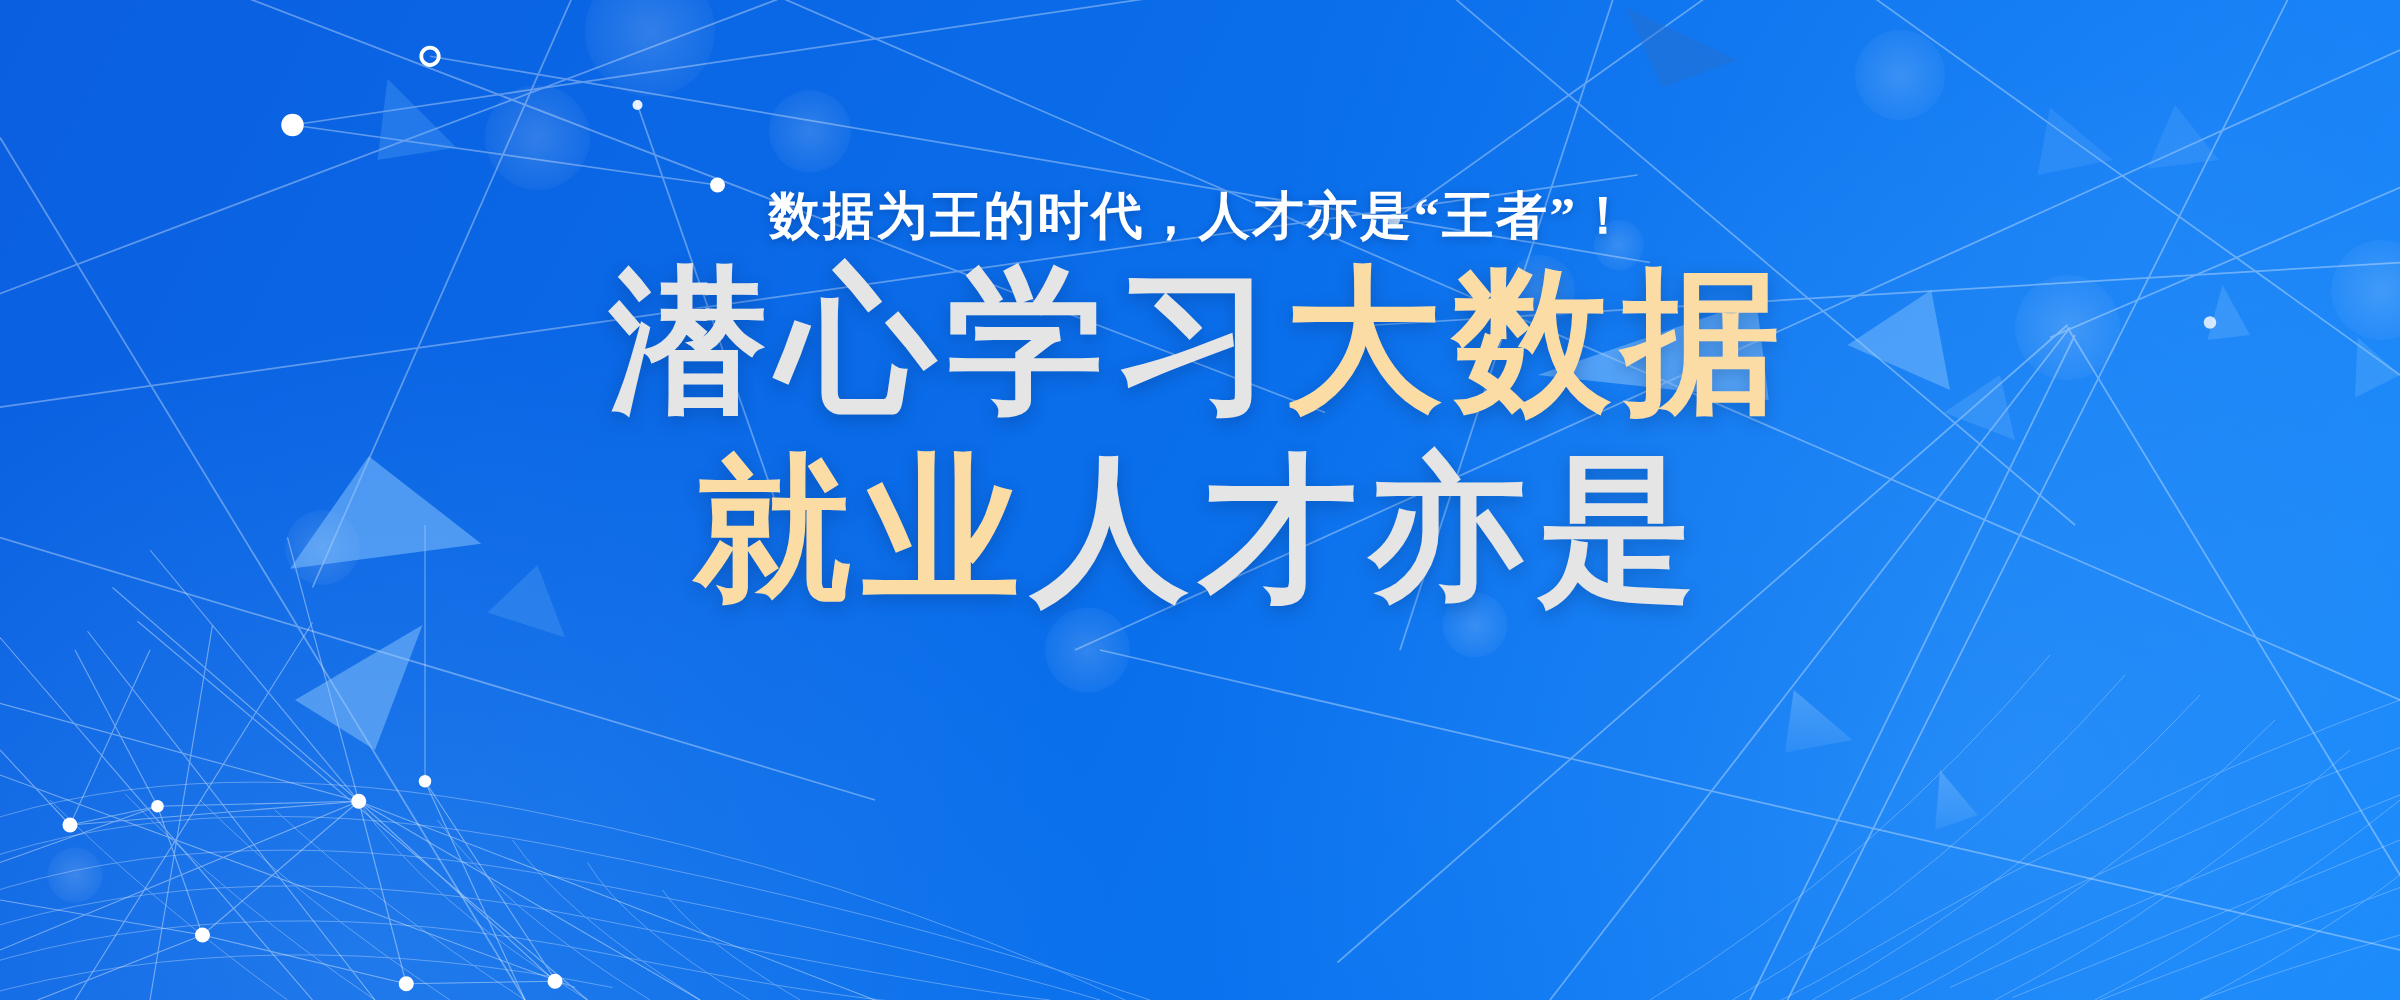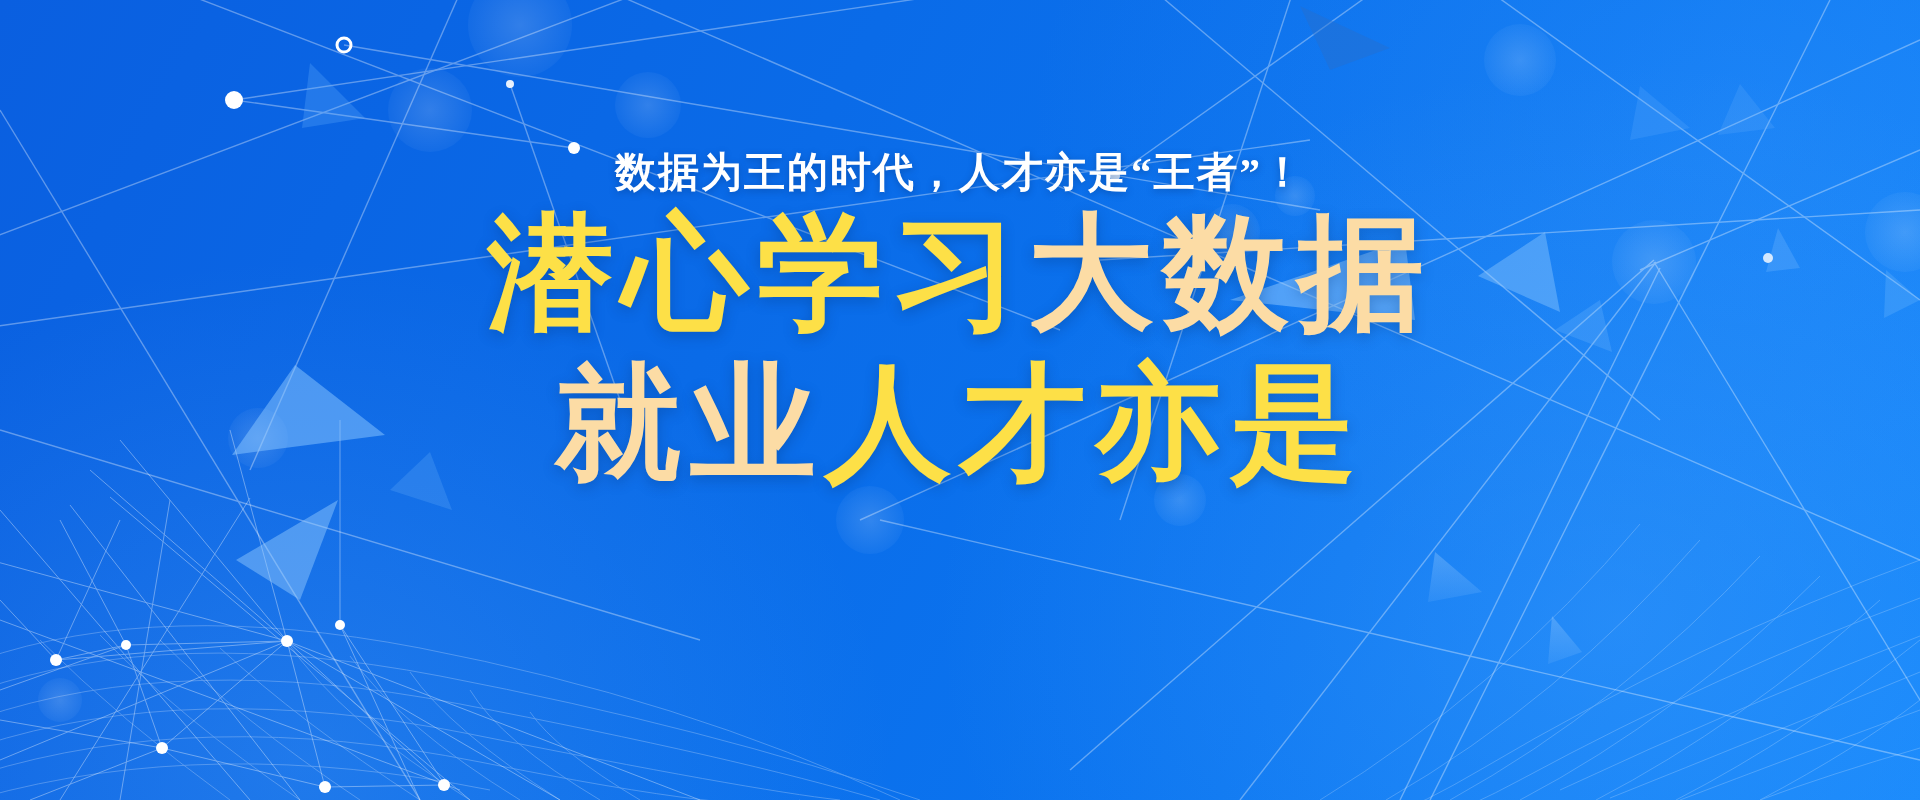--- a/index.html
+++ b/index.html
@@ -60,21 +60,21 @@
     white-space: nowrap;
     font-family: "DejaVu Sans", "Liberation Sans", sans-serif;
     font-weight: 700;
     font-size: 126px;
     line-height: 1;
     letter-spacing: 9px;
     text-shadow: 0 4px 14px rgba(3,45,110,0.30);
   }
   #headline-1 { top: 210px; }
   #headline-2 { top: 360px; }
-  .seg-white { color: #fde047; }
+  .seg-white { color: #e5e5e5; }
   .seg-accent { color: #fcdca5; }
 </style>
 </head>
 <body>
 
 <div id="banner">
 
   <div class="layer" id="bg-base"></div>
 
   <svg class="layer" viewBox="0 0 1920 800" preserveAspectRatio="none" style="z-index:10">

